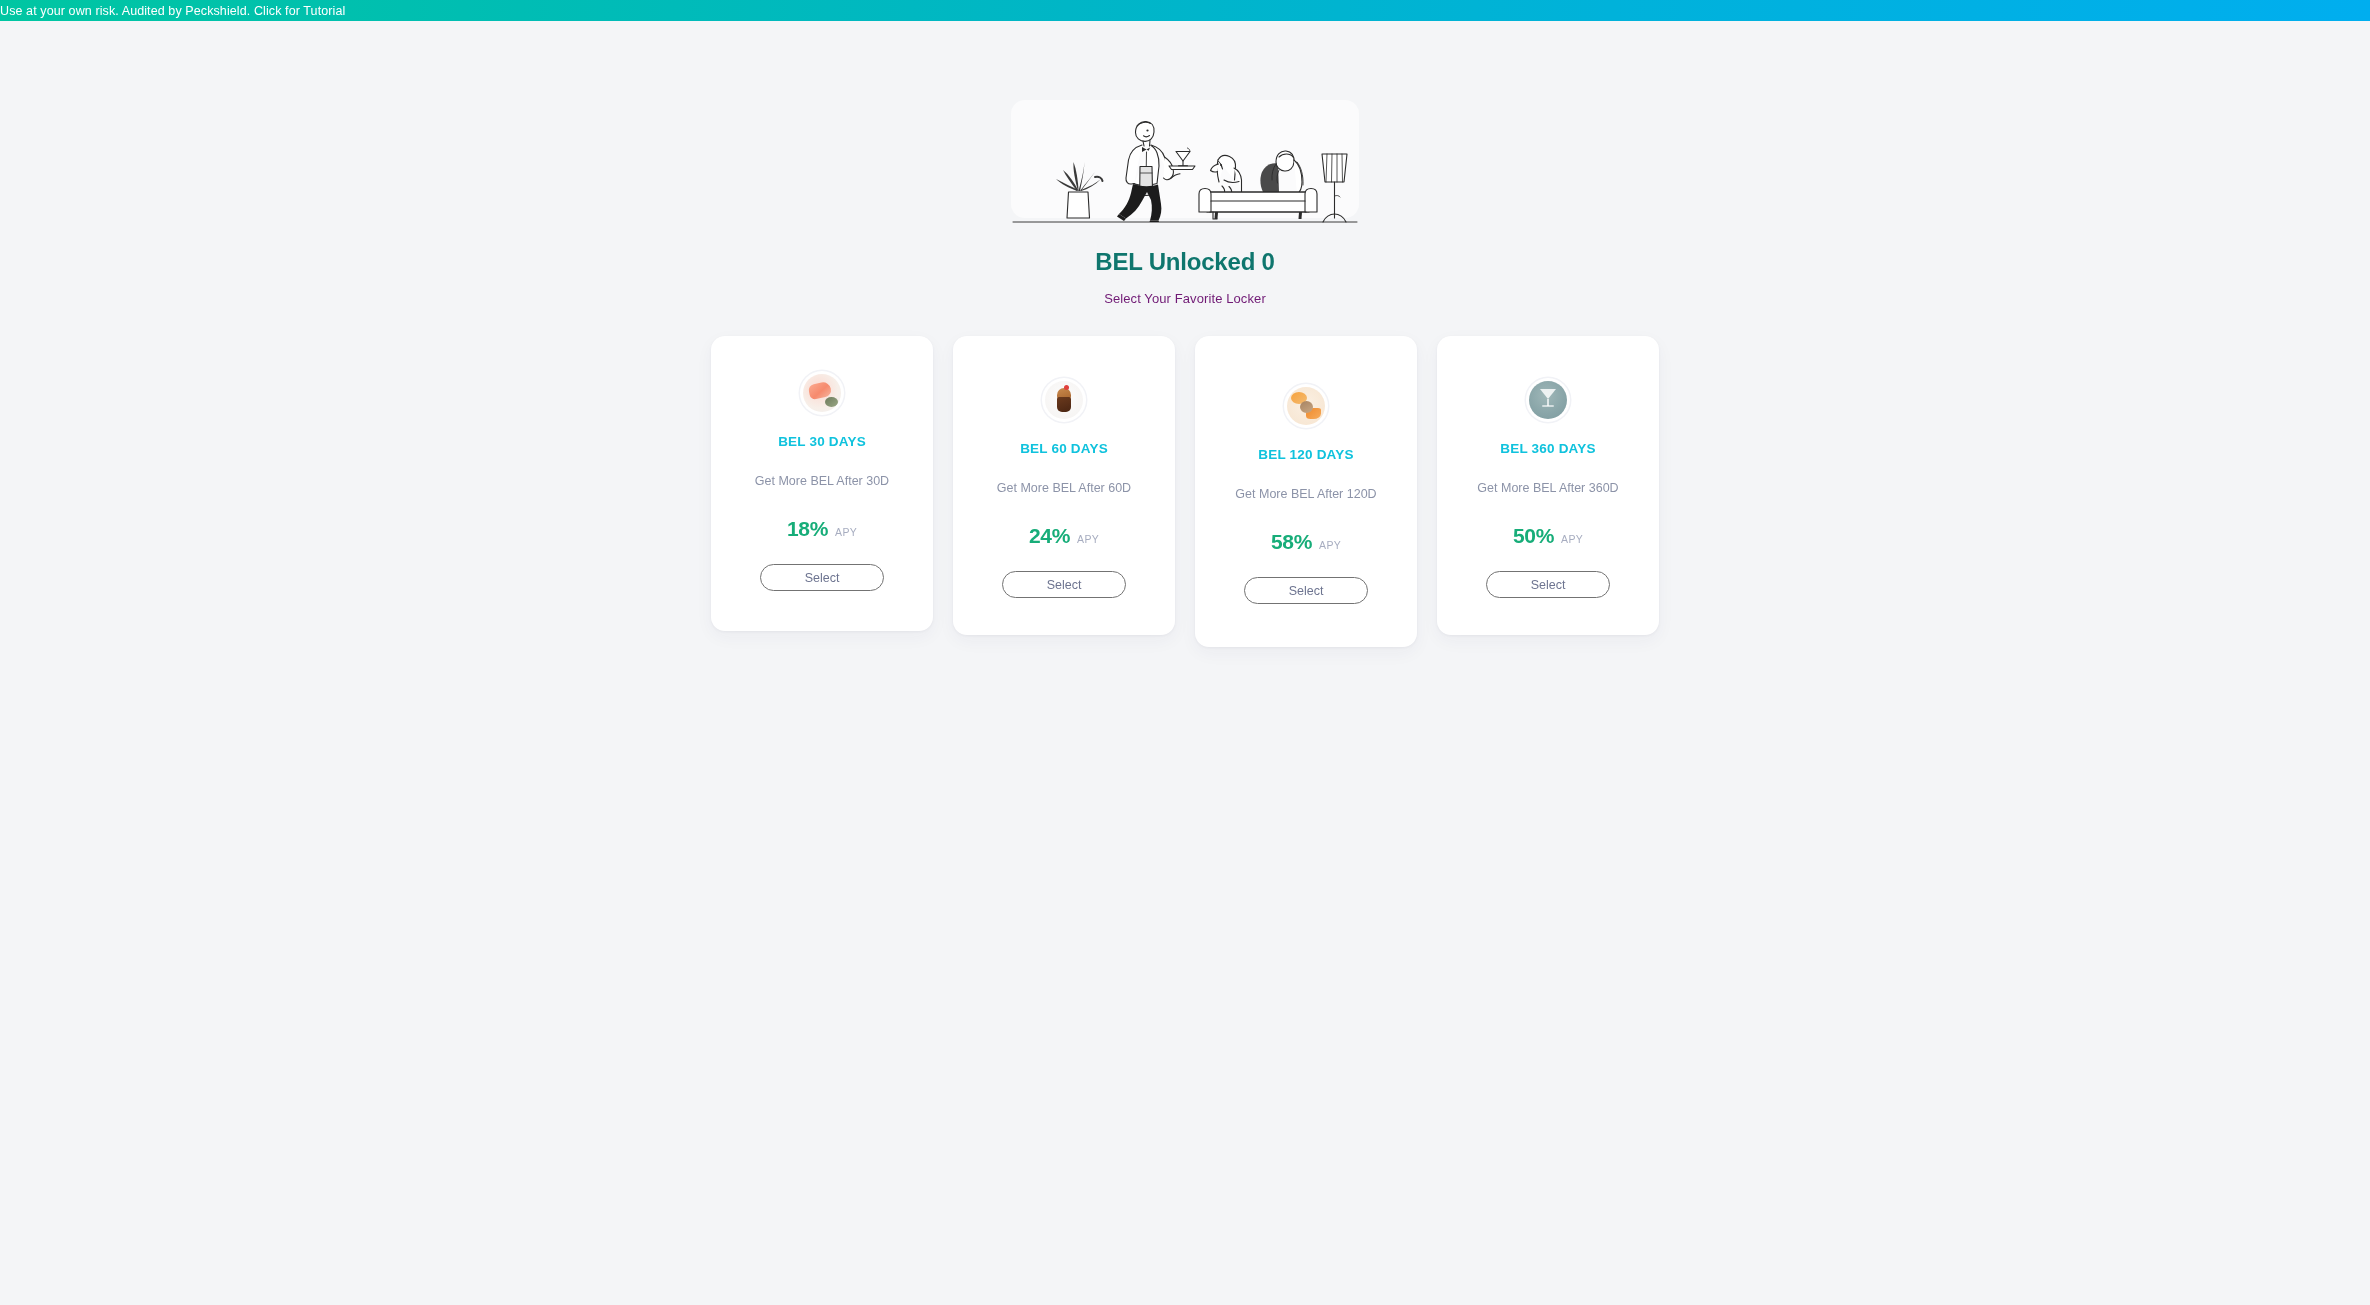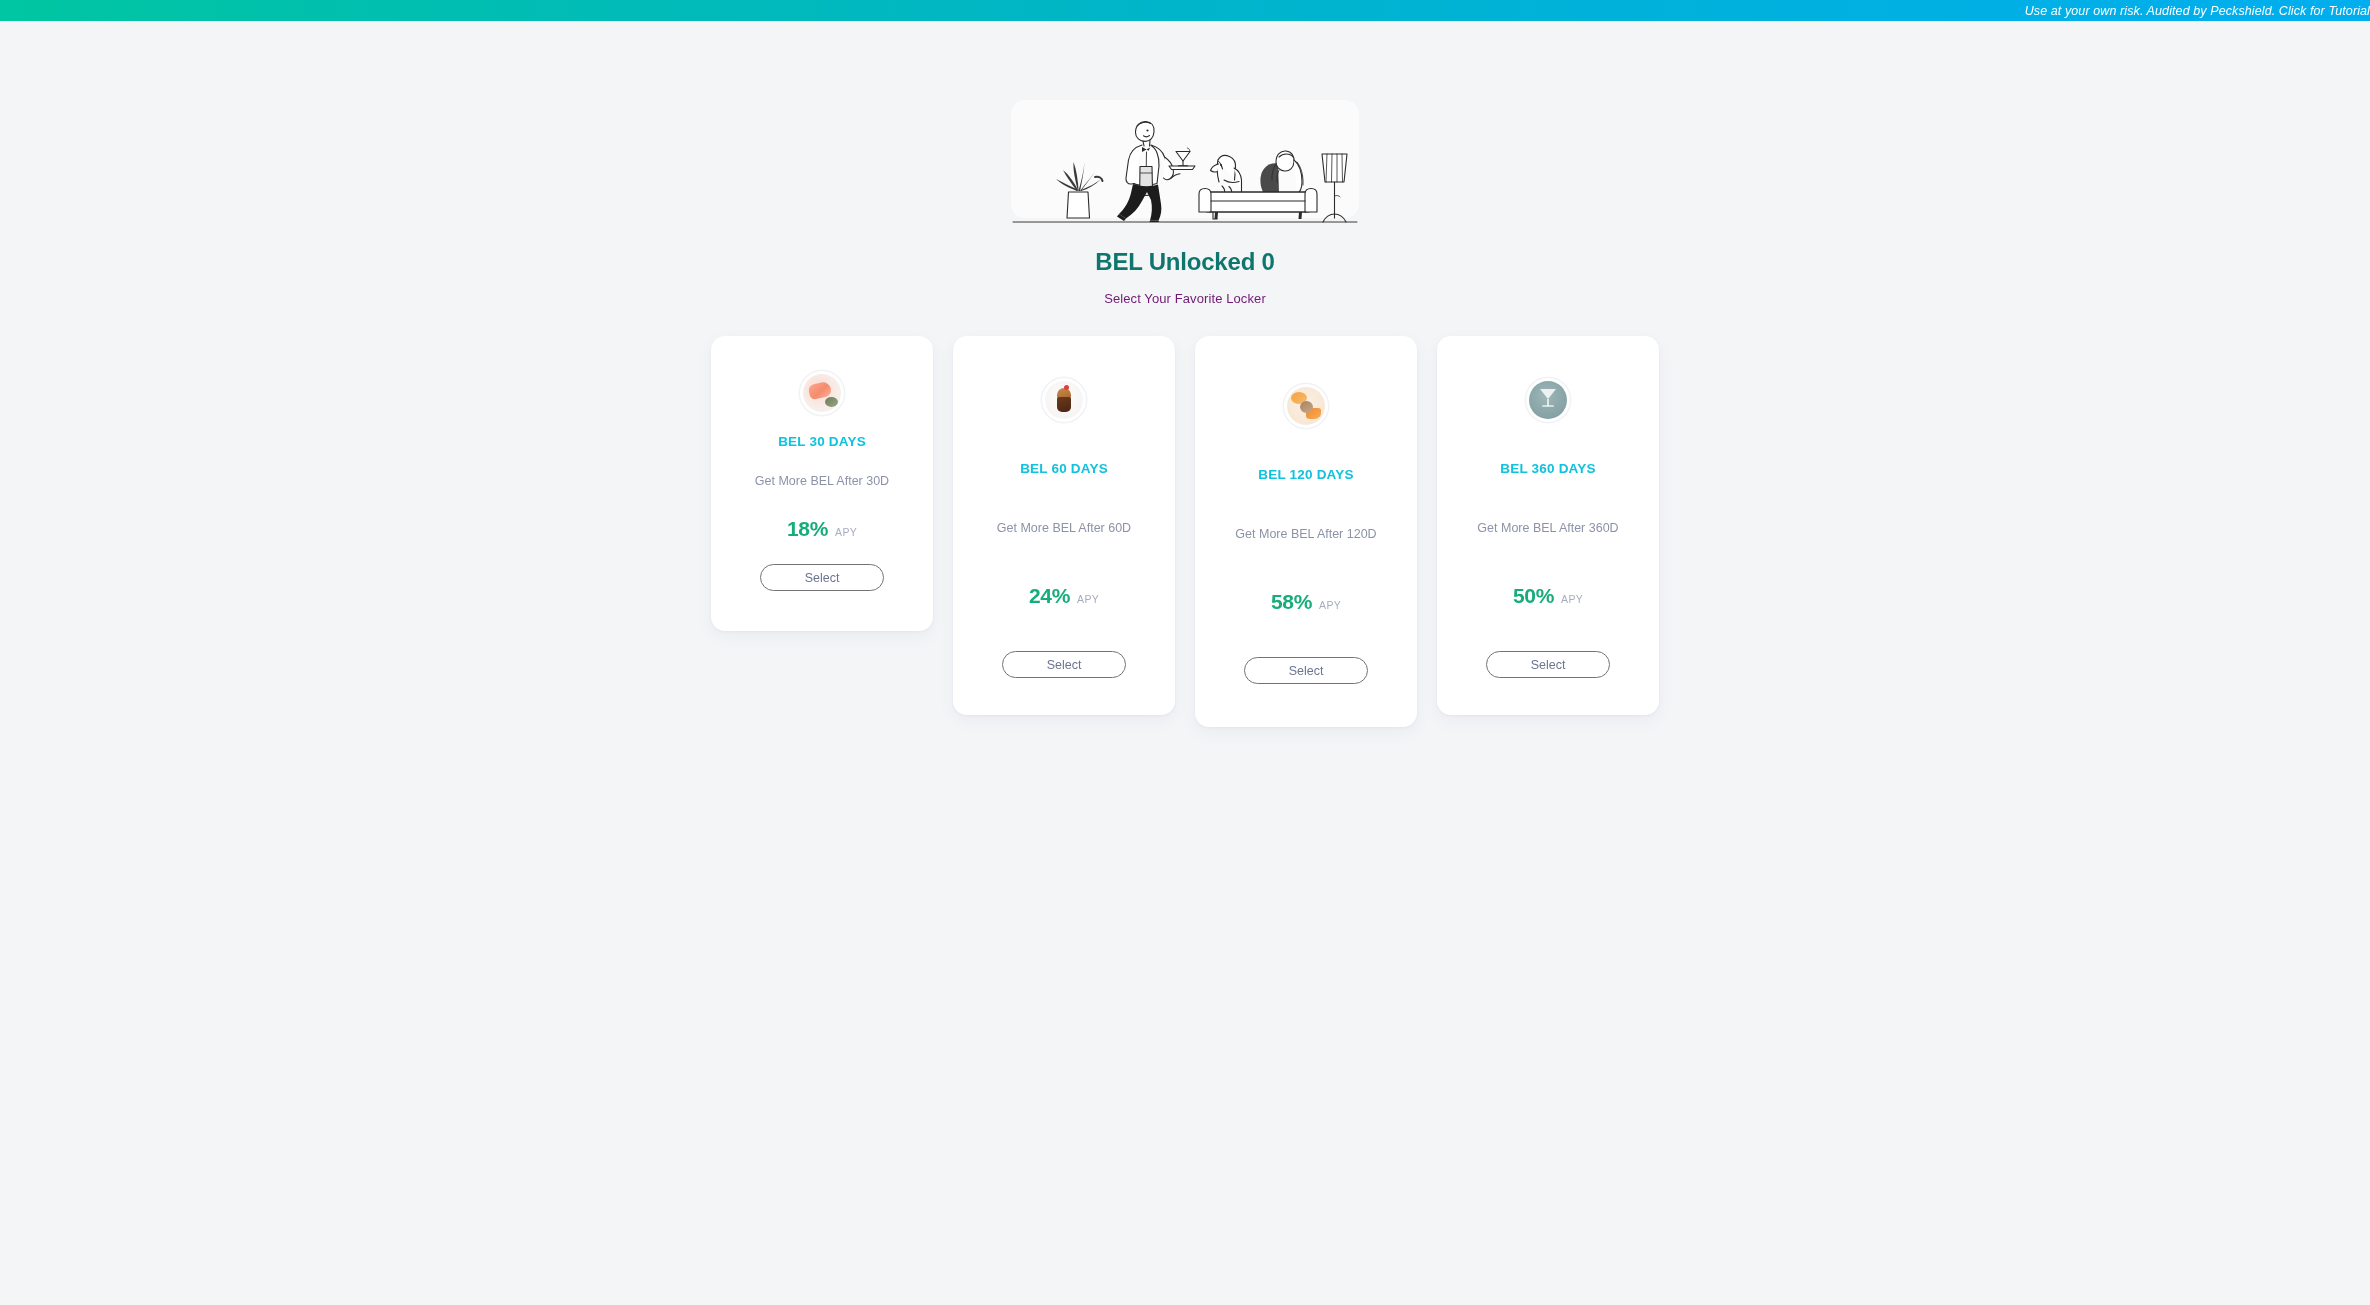--- a/index.html
+++ b/index.html
@@ -12,23 +12,22 @@
     overflow: hidden;
   }
 
   
   .banner {
     width: 100%;
     height: 21px;
     background: linear-gradient(90deg, #00c6a2 0%, #00bdb4 22%, #00b6c6 45%, #00b2da 68%, #00aeef 100%);
     display: flex;
     align-items: center;
-    justify-content: flex-end;
+    justify-content: flex-start;
     cursor: pointer;
-    font-style: italic;
   }
   .banner-text {
     color: #ffffff;
     font-size: 12.5px;
     letter-spacing: 0.1px;
     white-space: nowrap;
   }
 
   
   .page {
@@ -82,21 +81,21 @@
     width: 222px;
     background: #ffffff;
     border-radius: 14px;
     box-shadow: 0 1px 3px rgba(35, 45, 85, 0.05), 0 6px 18px rgba(35, 45, 85, 0.045);
     padding: 35px 14px 40px;
     display: flex;
     flex-direction: column;
     align-items: center;
     cursor: pointer;
   }
-  .card + .card { margin-left: 20px; gap: 20px; }
+  .card + .card { margin-left: 20px; }
   .card.tall { padding-top: 42px; padding-bottom: 37px; }
   .card.tallest { padding-top: 48px; padding-bottom: 43px; }
 
   
   .coin {
     width: 44px;
     height: 44px;
     border-radius: 50%;
     background: #ffffff;
     box-shadow: 0 0 0 1.5px #f1f2f6;

